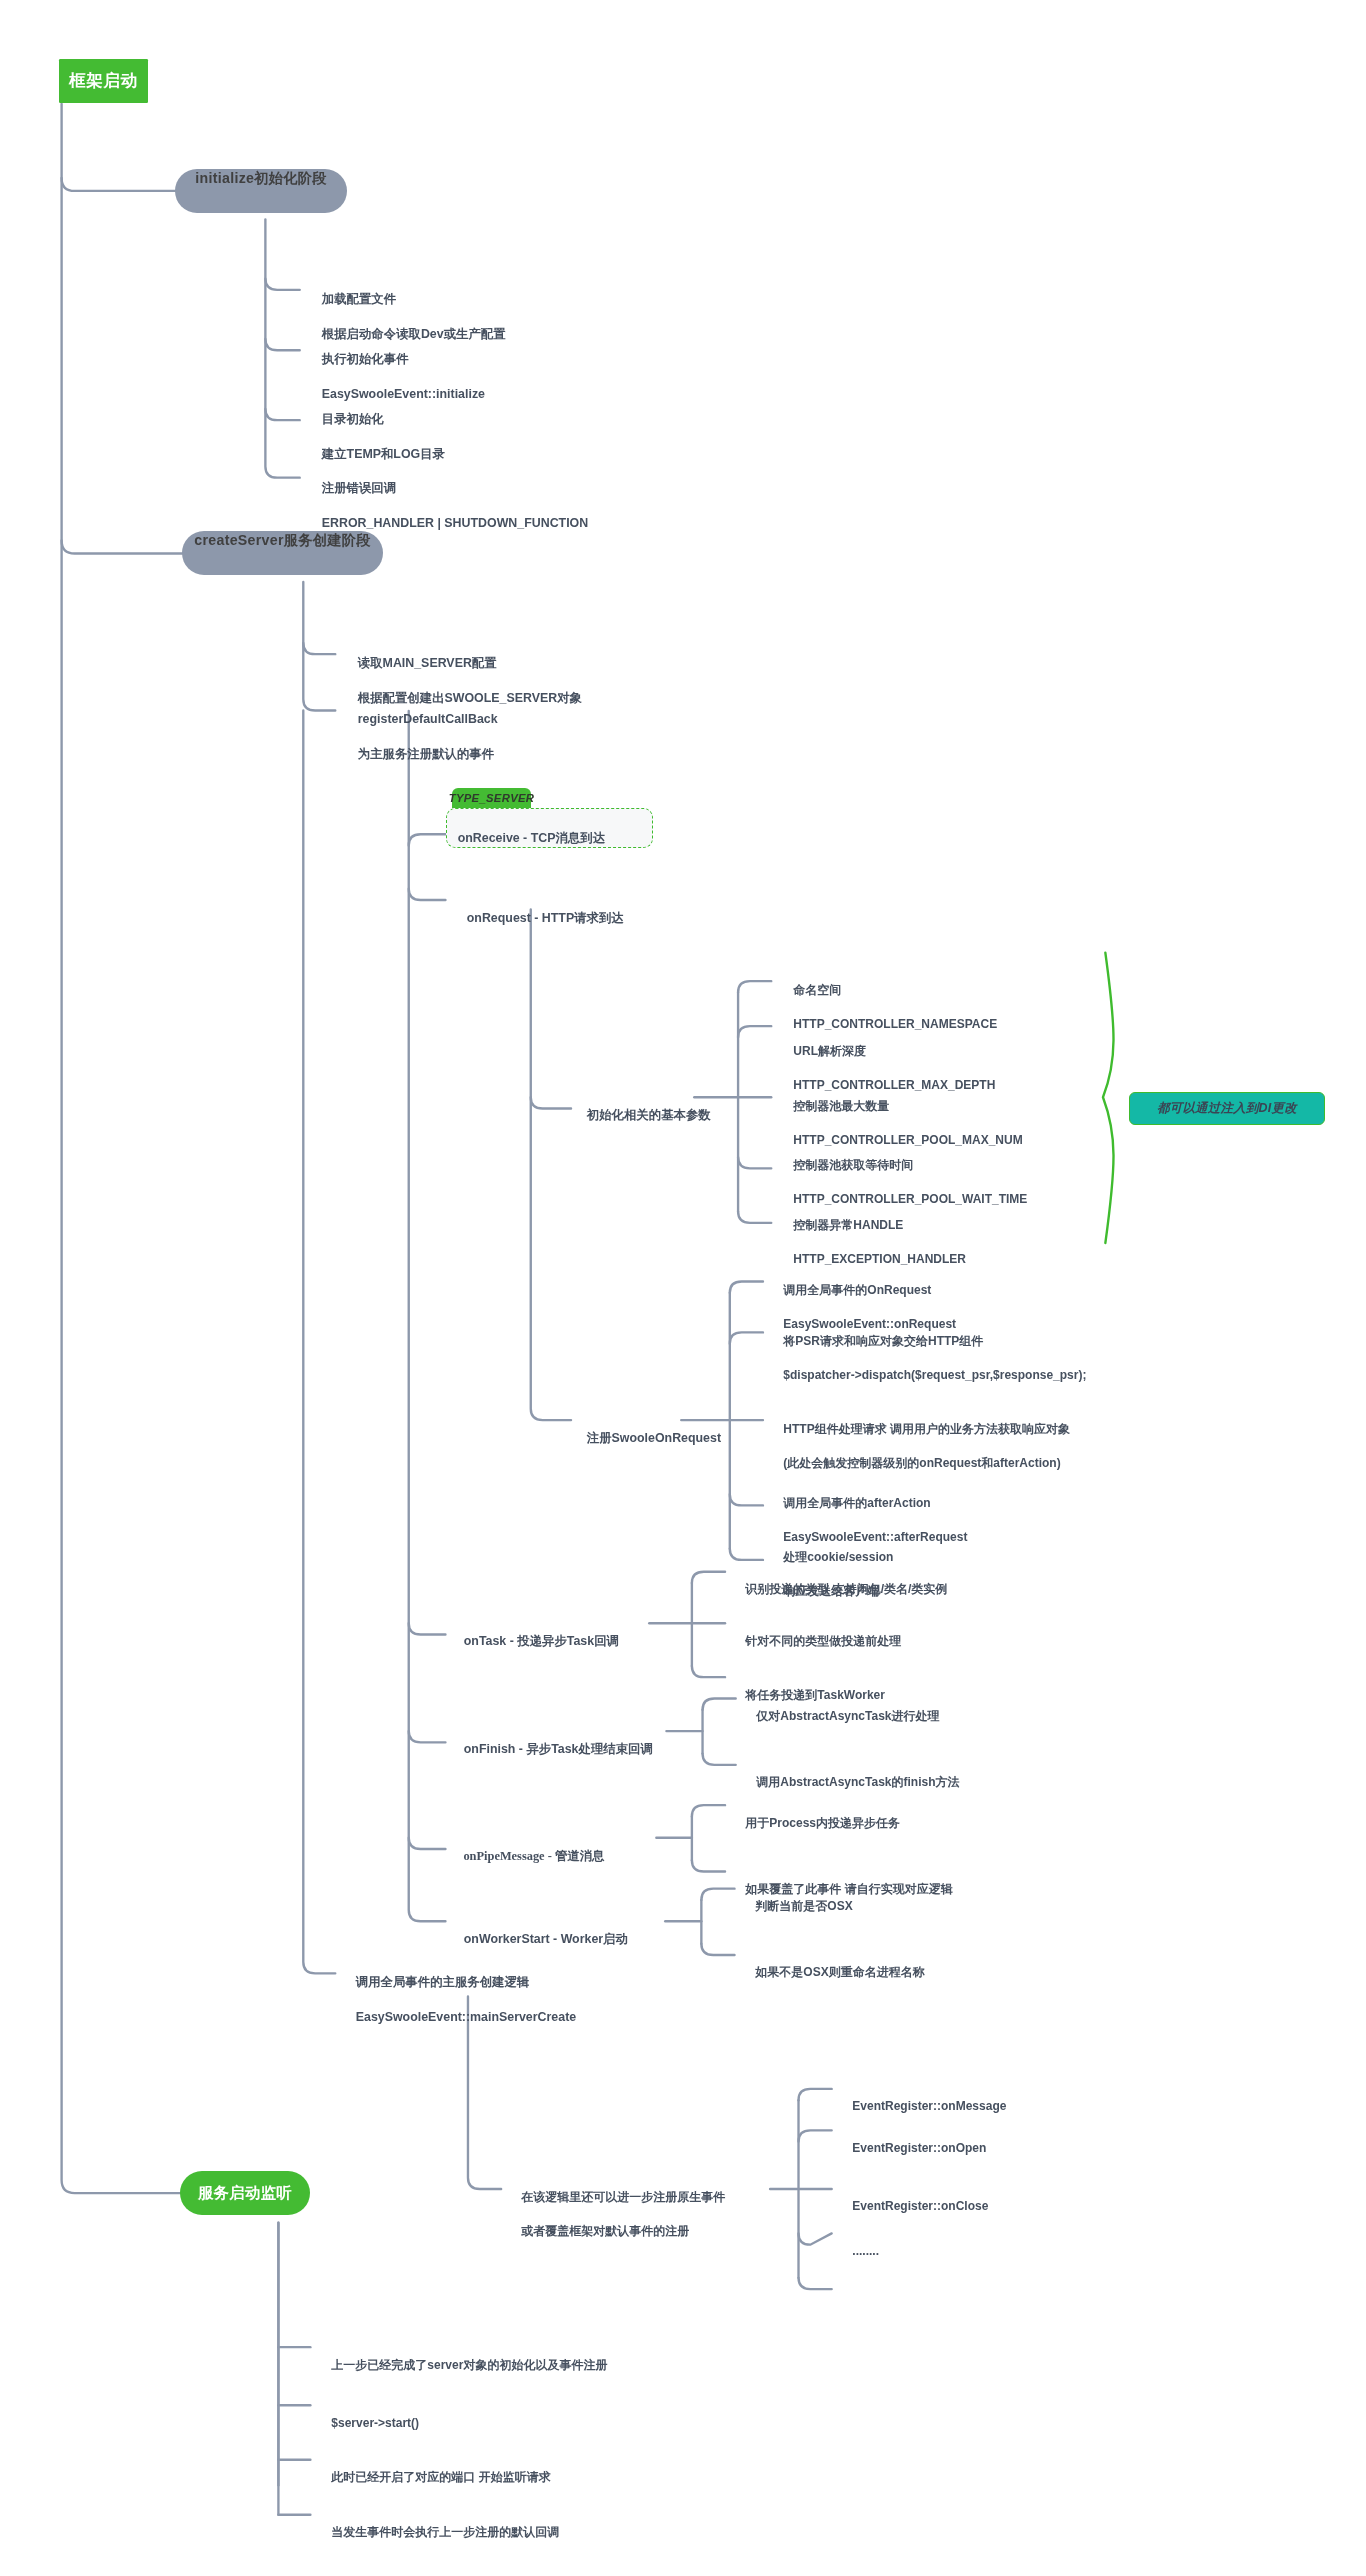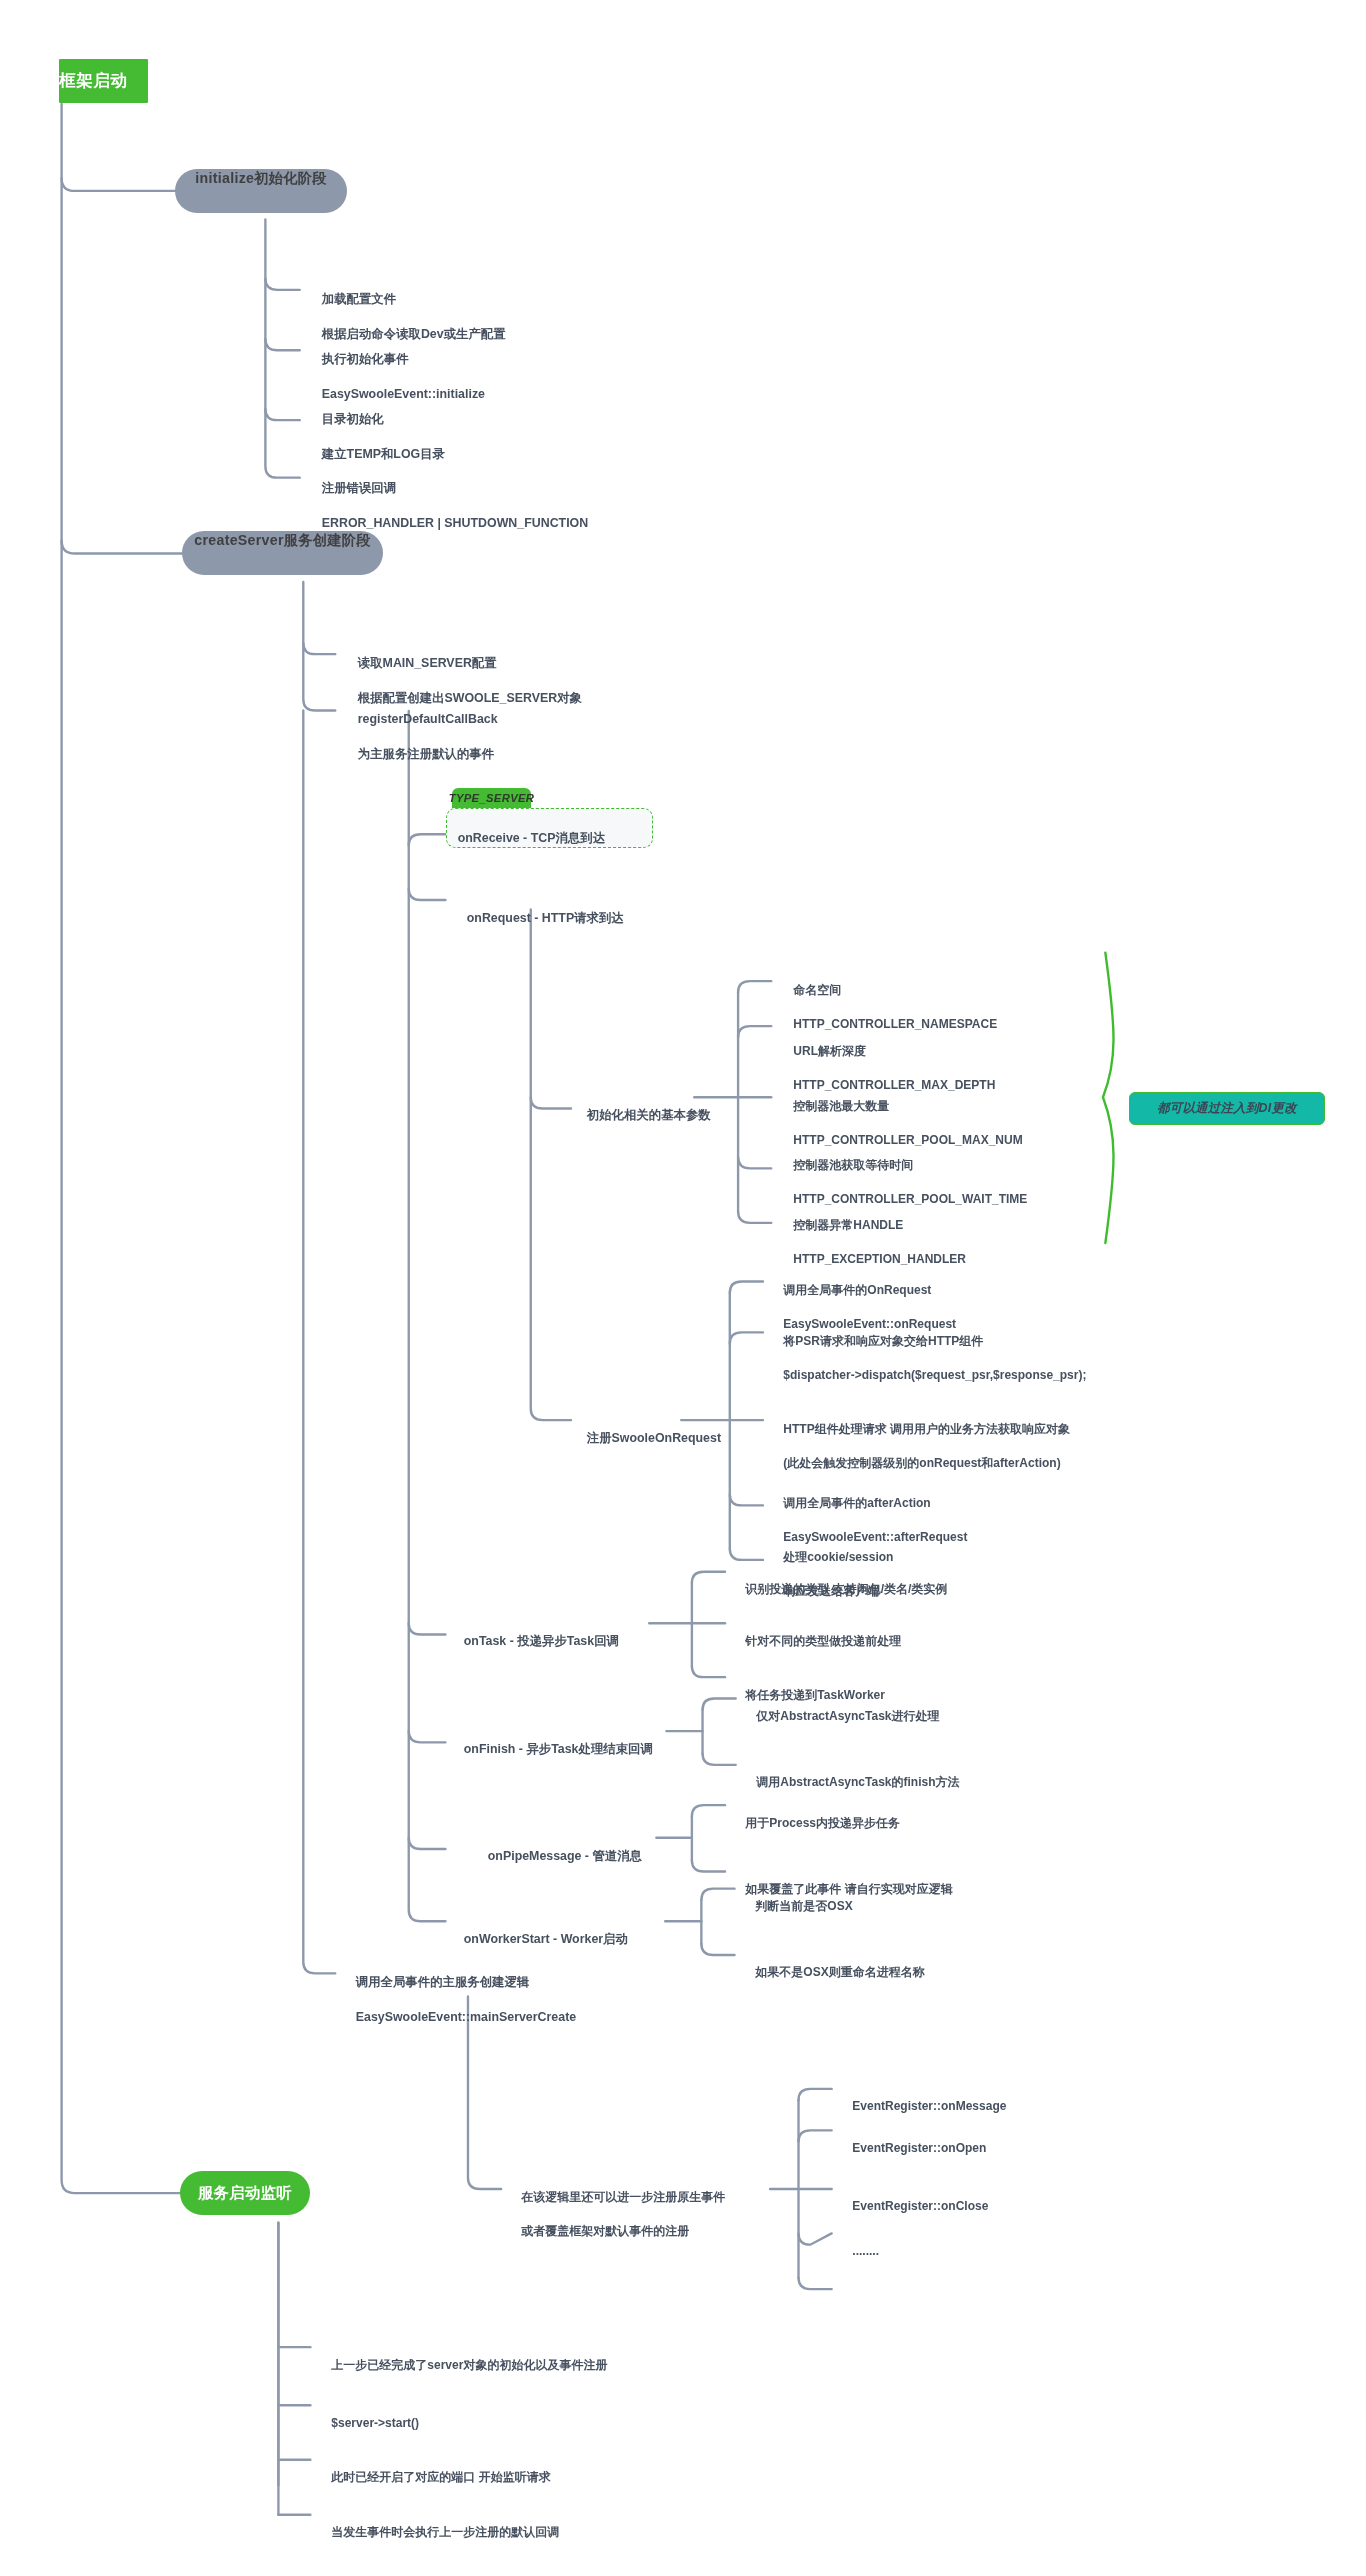--- a/index.html
+++ b/index.html
@@ -8,21 +8,21 @@
     font-family:"Liberation Sans","DejaVu Sans",sans-serif;
     -webkit-font-smoothing:antialiased;
   }
   #canvas{position:absolute;left:0;top:0;width:1366px;height:2576px;}
   svg.links{position:absolute;left:0;top:0;width:1366px;height:2576px;pointer-events:none;}
 
   
   .node{position:absolute;box-sizing:border-box;}
   .root-node{
     background:#44bb33;color:#ffffff;font-weight:bold;
-    display:flex;align-items:center;
+    display:flex;align-items:center;justify-content:center;
     border-radius:1.2px;letter-spacing:0.6px;
   }
   .stage-node{
     background:#8d98ab;color:#404040;font-weight:bold;
     display:flex;align-items:flex-start;justify-content:center;
     border-radius:592px;letter-spacing:0.3px;
   }
   .green-pill{
     background:#44bb33;color:#ffffff;font-weight:bold;
     display:flex;align-items:center;justify-content:center;
@@ -274,21 +274,21 @@
   <div class="branch-label" style="left:450px;top:1723px;">
     <span>onFinish - 异步Task处理结束回调</span>
   </div>
   <div class="leaf sz-s" style="left:743px;top:1691px;">
     <span>仅对AbstractAsyncTask进行处理</span>
   </div>
   <div class="leaf sz-s" style="left:743px;top:1757px;">
     <span>调用AbstractAsyncTask的finish方法</span>
   </div>
 
-  <div class="branch-label" style="left:474px;top:1830px;">
+  <div class="branch-label" style="left:451px;top:1830px;font-family:Liberation Serif, serif;">
     <span>onPipeMessage - 管道消息</span>
   </div>
   <div class="leaf sz-s" style="left:732px;top:1798px;">
     <span>用于Process内投递异步任务</span>
   </div>
   <div class="leaf sz-s" style="left:732px;top:1864px;">
     <span>如果覆盖了此事件 请自行实现对应逻辑</span>
   </div>
 
   <div class="branch-label" style="left:450px;top:1913px;">

